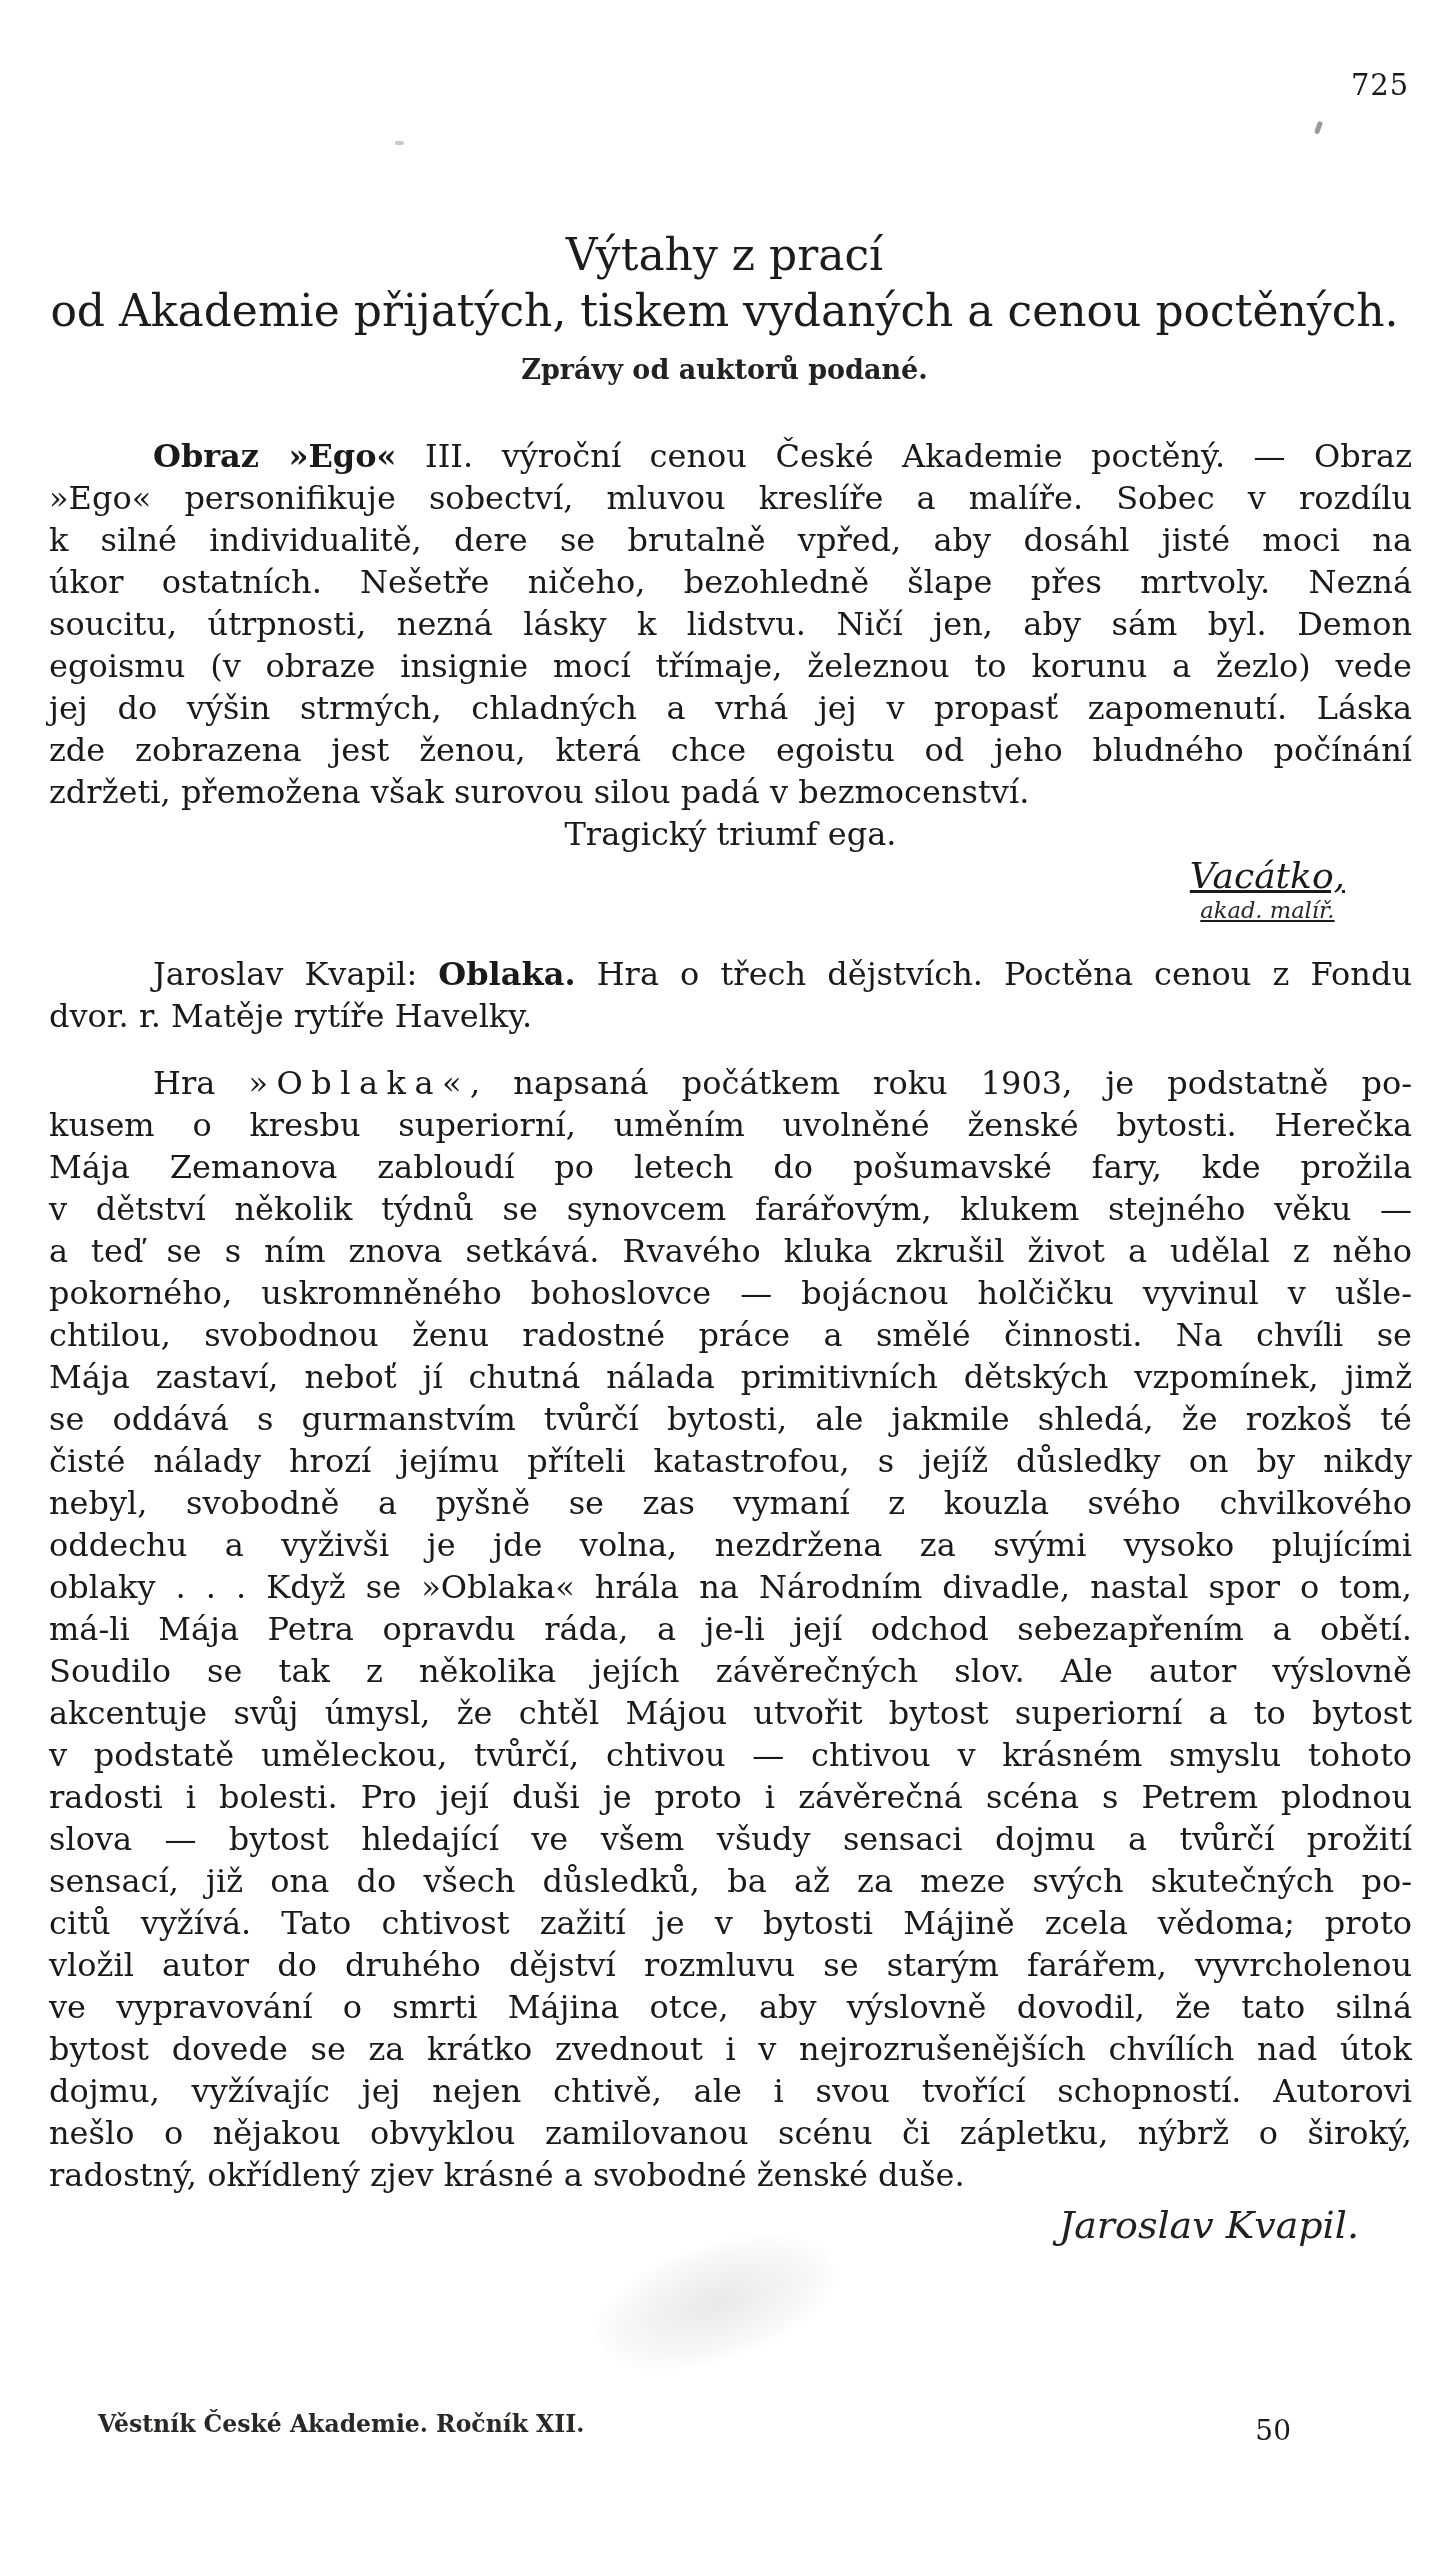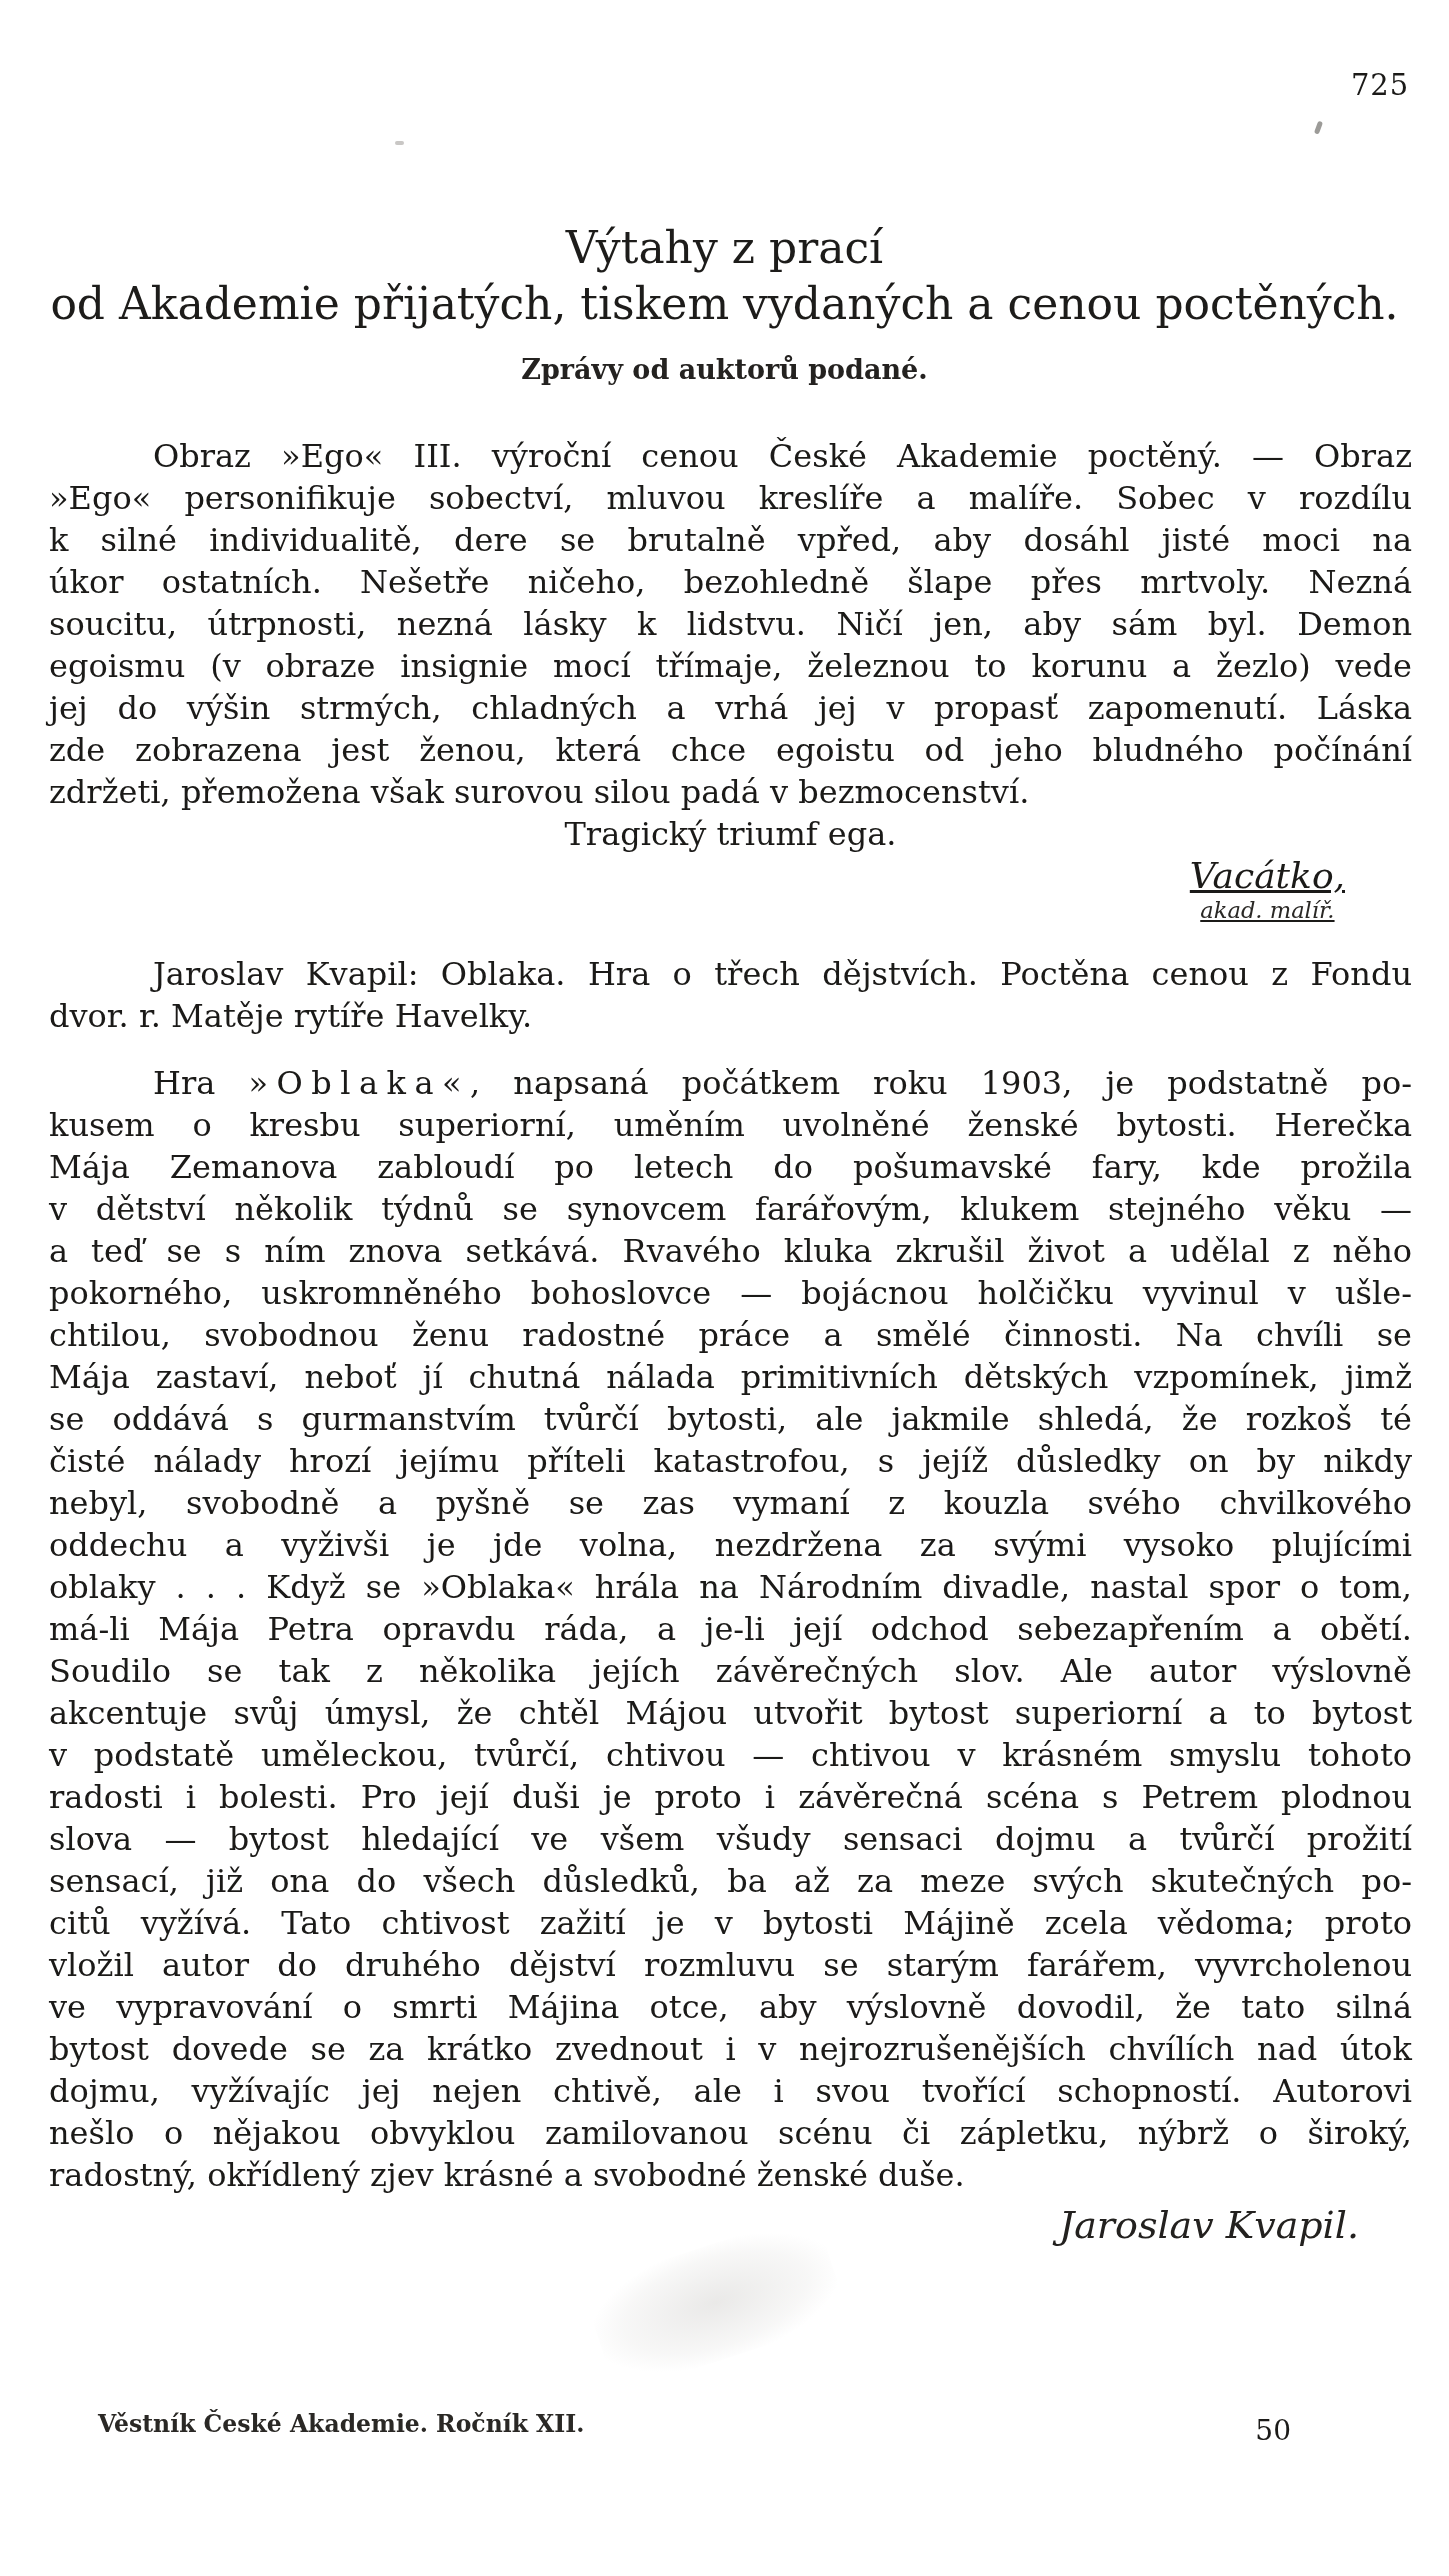--- a/index.html
+++ b/index.html
@@ -15,21 +15,21 @@
   }
   .page-number {
     position: absolute;
     top: 68px;
     right: 40px;
     font-size: 29px;
     letter-spacing: 0.9px;
   }
   .title-block {
     position: absolute;
-    top: 220px;
+    top: 227px;
     left: 0;
     width: 100%;
     text-align: center;
     font-size: 44px;
     line-height: 56px;
     color: #1d1c1a;
   }
   .subtitle {
     position: absolute;
     top: 354px;
@@ -48,21 +48,21 @@
     line-height: 42px;
   }
   .ego-body     { top: 435px; }
   .kvapil-head  { top: 953px; }
   .oblaka-body  { top: 1062px; }
   .tline { white-space: normal; }
   .jline { text-align: justify; text-align-last: justify; }
   .lline { text-align: left; }
   .cline { text-align: center; }
   .indent { text-indent: 104px; }
-  .b { font-weight: normal; }
+  .b { font-weight: bold; }
   .i { }
   .spaced { letter-spacing: 8.5px; }
   .signature-block {
     position: absolute;
     top: 855px;
     right: 104px;
     text-align: center;
     font-style: italic;
     text-decoration: underline;
   }

